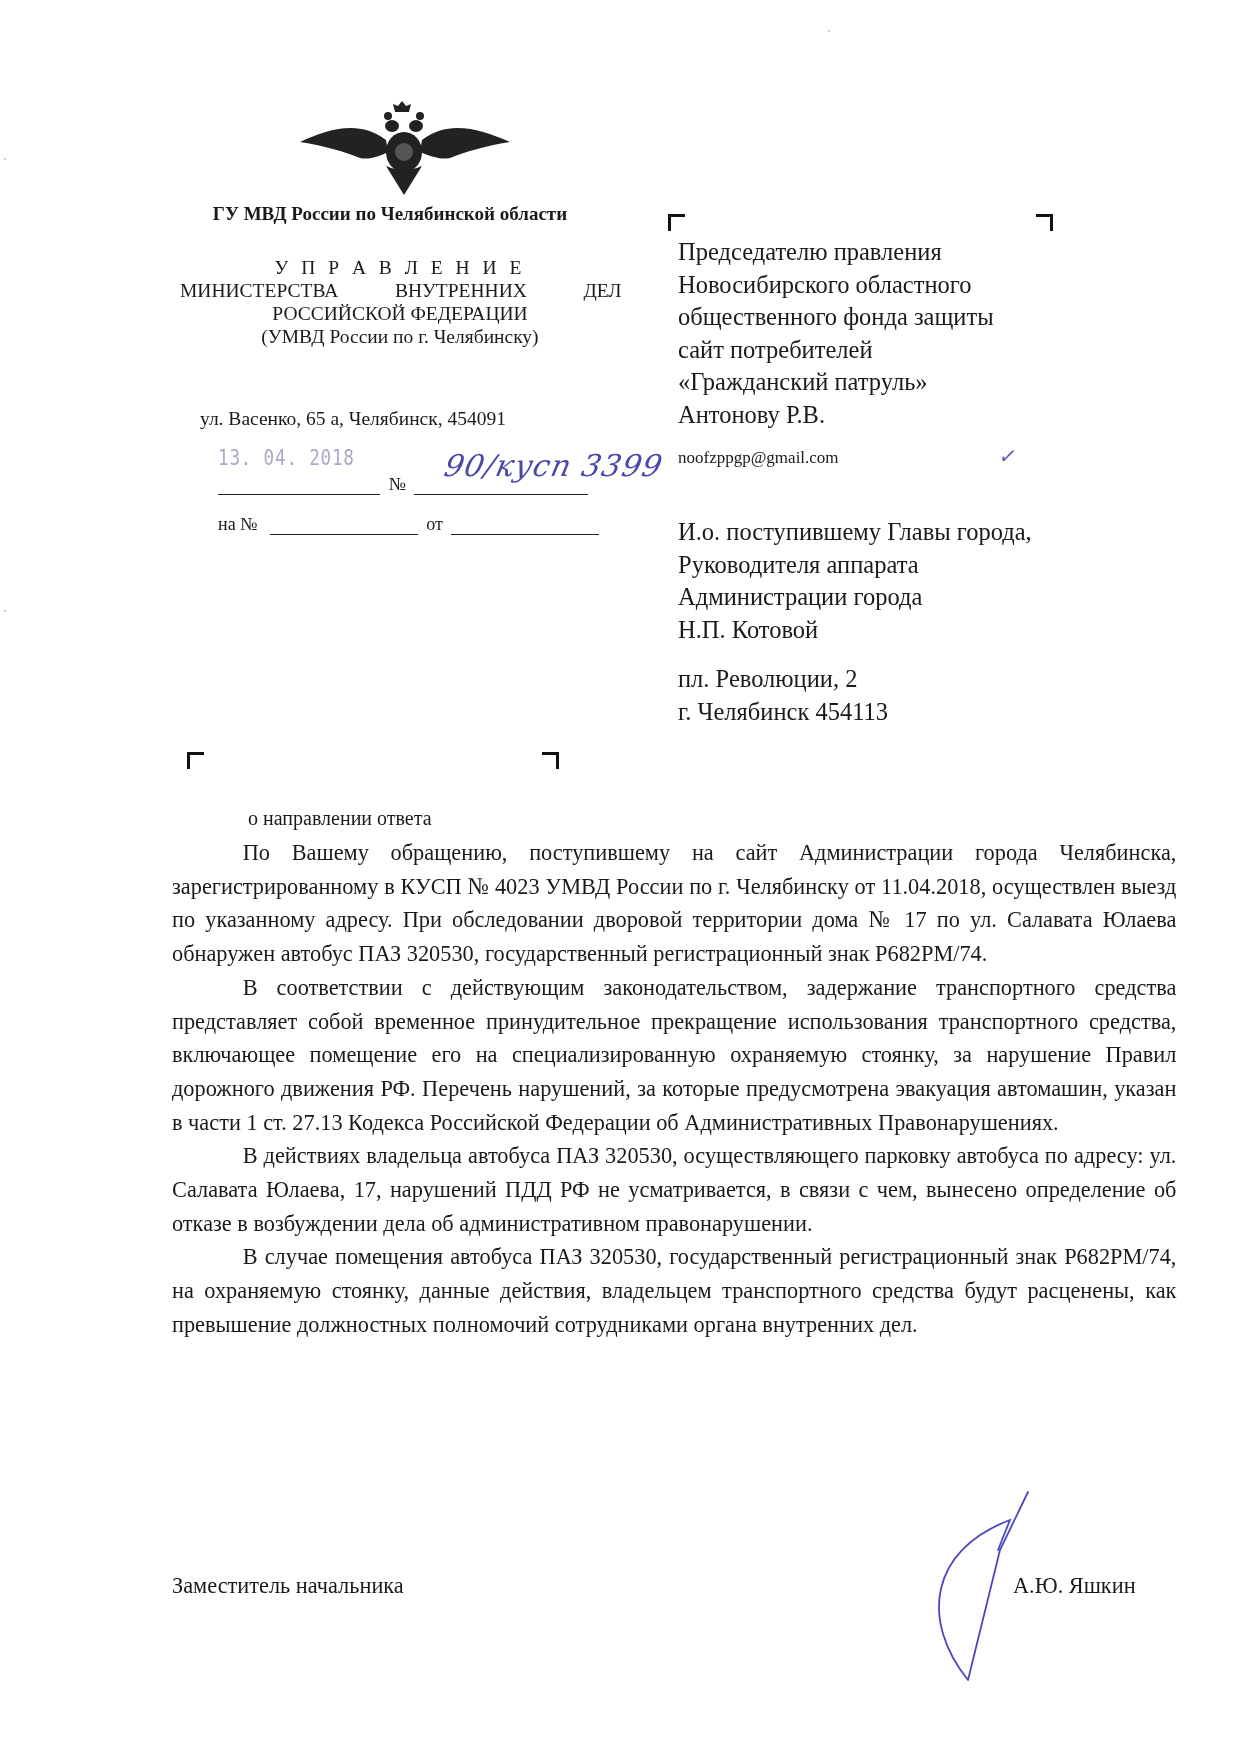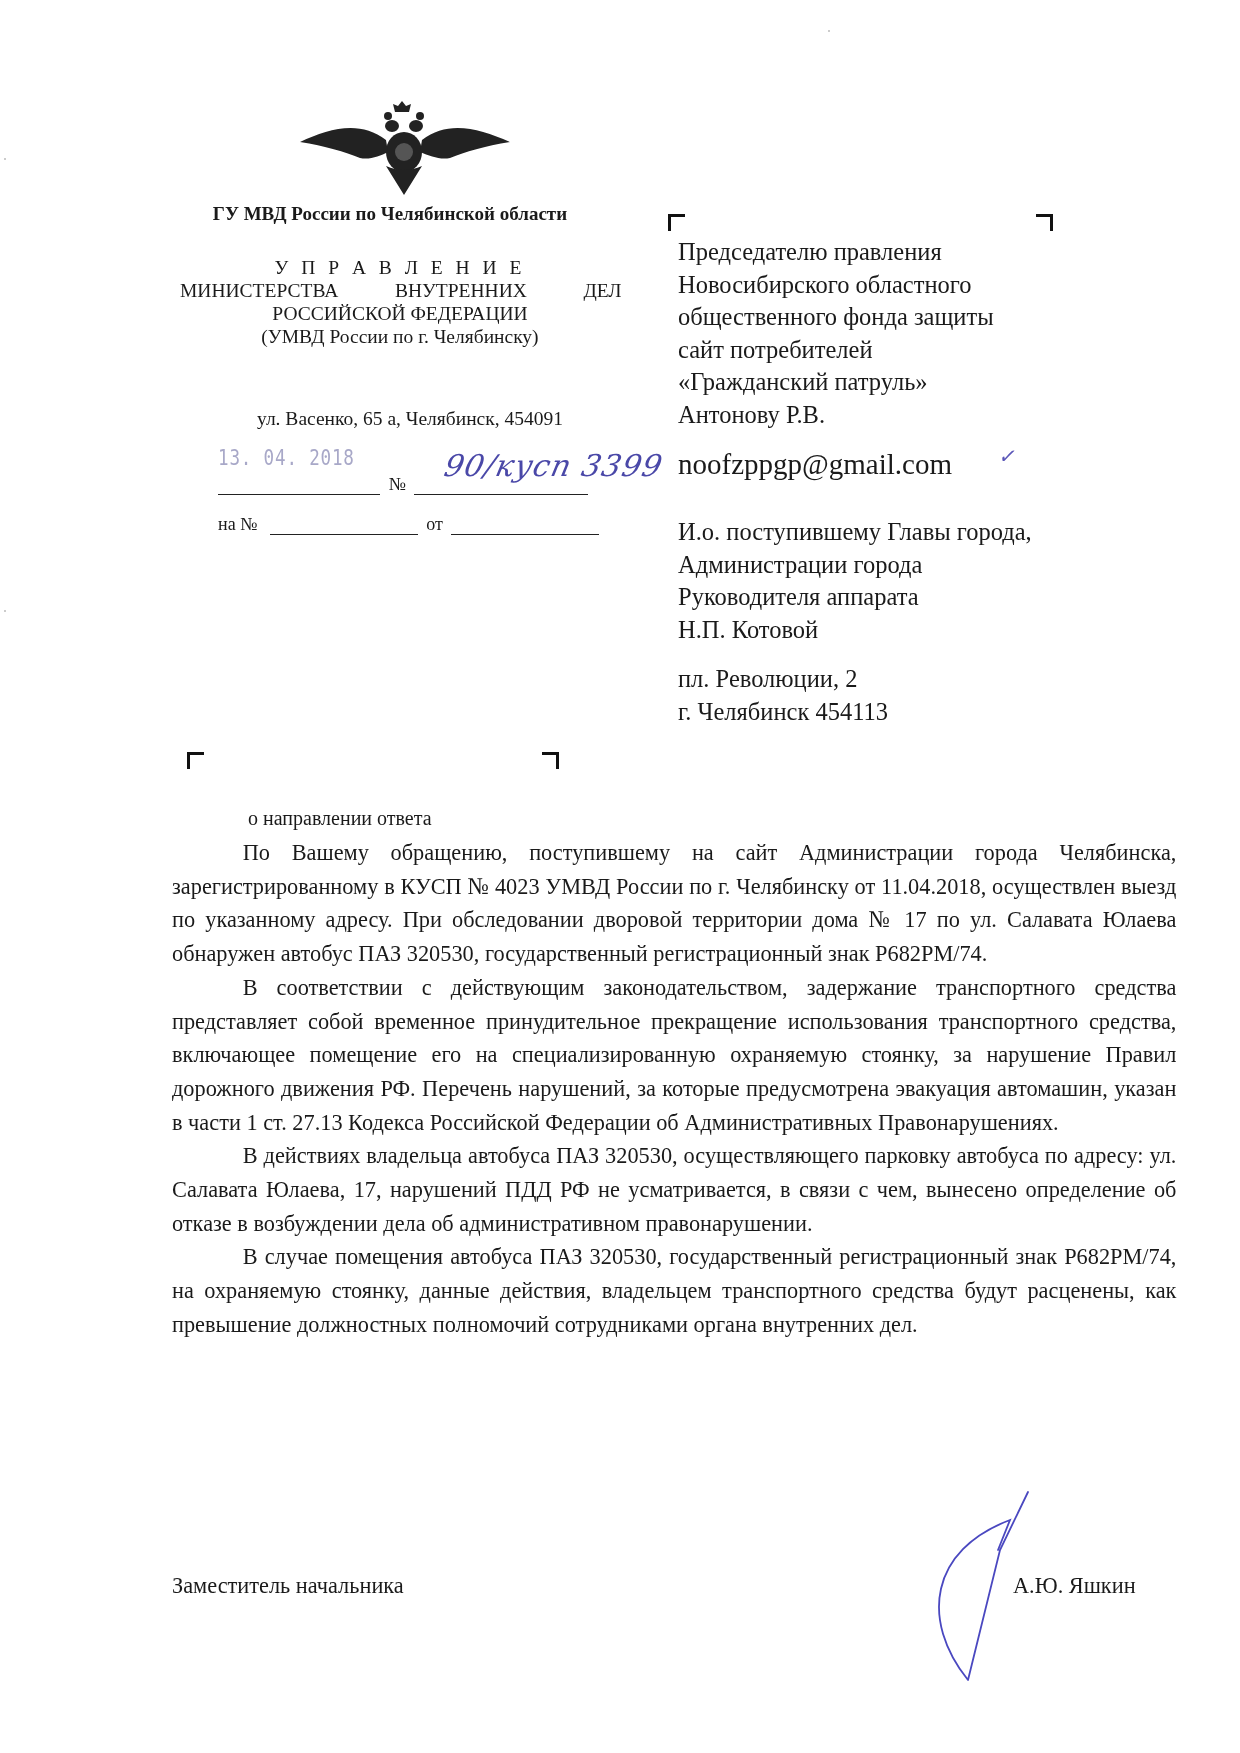--- a/index.html
+++ b/index.html
@@ -6,34 +6,34 @@
   body { width: 1240px; height: 1753px; position: relative; overflow: hidden;
          font-family: "Liberation Serif", "DejaVu Serif", serif; color: #1a1a1a; }
   .abs { position: absolute; }
   .emblem { left: 300px; top: 100px; width: 210px; height: 95px; }
   .org-region { left: 160px; top: 203px; width: 460px; text-align: center;
                 font-weight: bold; font-size: 19px; }
   .dept { left: 180px; top: 256px; width: 440px; text-align: center; font-weight: normal;
           font-size: 19.5px; line-height: 23px; }
   .dept .spaced { letter-spacing: 4px; }
   .dept .wide { word-spacing: 14px; text-align: right; }
-  .address { left: 200px; top: 408px; width: 420px; text-align: center; font-size: 19.5px; }
+  .address { left: 200px; top: 408px; width: 420px; text-align: left; font-size: 19.5px; }
   .stamp-date { left: 218px; top: 445px; font-family: "DejaVu Sans Mono", monospace;
                 font-size: 22px; color: #a8a8c8; letter-spacing: 1px; transform: scaleX(0.8);
                 transform-origin: left; }
   .regline { left: 218px; top: 474px; width: 380px; font-size: 18px; }
   .line { display: inline-block; border-bottom: 1.5px solid #222; height: 20px; vertical-align: bottom; }
   .handnum { left: 445px; top: 448px; font-family: "DejaVu Serif", serif; font-style: italic;
              font-size: 30px; color: #4a48a8; transform: skewX(-12deg); letter-spacing: 1px; }
   .reply-line { left: 218px; top: 514px; font-size: 18px; }
   .bracket { position: absolute; width: 14px; height: 14px; border-color: #111; border-style: solid; }
   .br-tl { border-width: 3px 0 0 3px; }
   .br-tr { border-width: 3px 3px 0 0; }
   .recipient { left: 678px; top: 236px; width: 420px; font-size: 24.5px; line-height: 32.5px; }
-  .email { left: 678px; top: 448px; font-size: 29px; }
+  .email { left: 678px; top: 448px; font-size: 17px; }
   .tick { left: 998px; top: 444px; color: #5a56b8; font-size: 20px; font-style: italic; }
   .recipient2 { left: 678px; top: 516px; width: 420px; font-size: 24.5px; line-height: 32.5px; }
   .recipient-addr { left: 678px; top: 663px; width: 420px; font-size: 24.5px; line-height: 32.5px; }
   .subject { left: 248px; top: 774px; font-size: 20px; margin-top: 33px; }
   .body { left: 172px; top: 836px; width: 1005px; font-size: 24px; line-height: 33.7px;
           text-align: justify; transform: scaleX(0.93); transform-origin: left top; width: 1080px; }
   .body p { margin: 0; text-indent: 76px; }
   .signer-title { left: 172px; top: 1572px; font-size: 24px; transform: scaleX(0.93); transform-origin: left; }
   .signer-name { left: 1013px; top: 1572px; font-size: 24px; transform: scaleX(0.93); transform-origin: left; }
   .signature { left: 900px; top: 1490px; width: 160px; height: 200px; }
@@ -99,22 +99,22 @@
   <div>общественного фонда защиты</div>
   <div>сайт потребителей</div>
   <div>«Гражданский патруль»</div>
   <div>Антонову Р.В.</div>
 </div>
 <div class="abs email">noofzppgp@gmail.com</div>
 <div class="abs tick">✓</div>
 
 <div class="abs recipient2">
   <div>И.о. поступившему Главы города,</div>
+  <div>Руководителя аппарата</div>
   <div>Администрации города</div>
-  <div>Руководителя аппарата</div>
   <div>Н.П. Котовой</div>
 </div>
 <div class="abs recipient-addr">
   <div>пл. Революции, 2</div>
   <div>г. Челябинск 454113</div>
 </div>
 
 <div class="bracket br-tl" style="left:187px;top:752px"></div>
 <div class="bracket br-tr" style="left:542px;top:752px"></div>
 <div class="abs subject">о направлении ответа</div>

